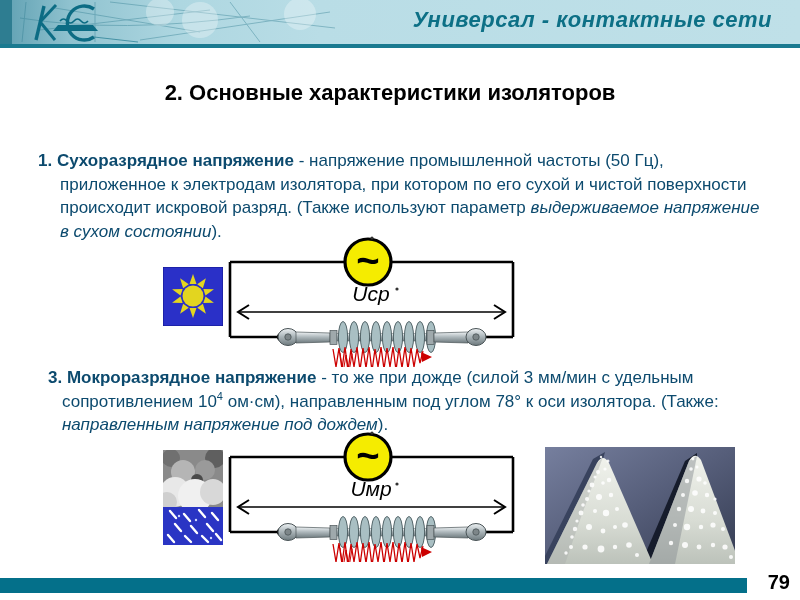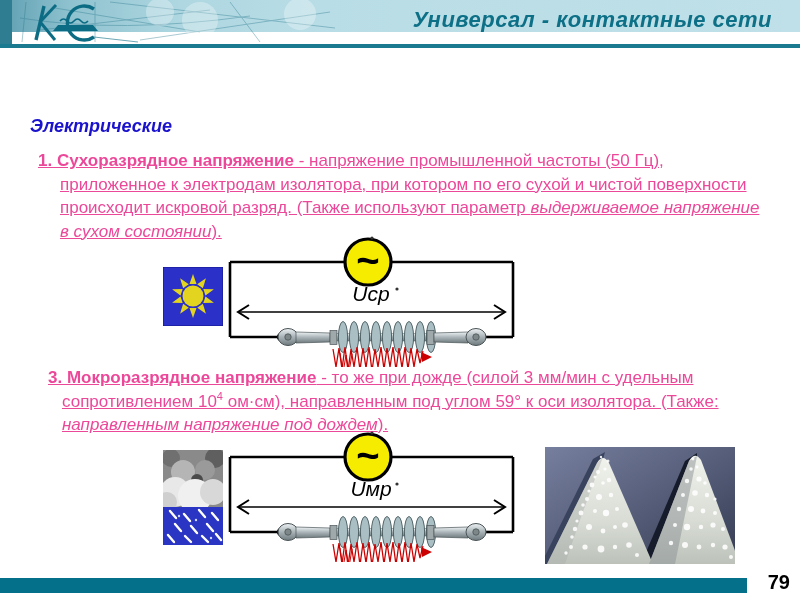--- a/index.html
+++ b/index.html
@@ -2,42 +2,42 @@
 <html><head>
 <meta charset="utf-8">
 <style>
   html,body{margin:0;padding:0;background:#888;}
   #page{
     position:relative;width:800px;height:600px;background:#ffffff;
     font-family:"Liberation Sans",sans-serif;overflow:hidden;margin:0 auto;
   }
   
   .header{
-    position:absolute;left:0;top:0;width:800px;height:32px;
+    position:absolute;left:0;top:0;width:800px;height:44px;
     background:linear-gradient(90deg,#5e9fb1 0px,#8fc2cf 70px,#aed7e1 180px,#b9dde6 320px,#bfe0e8 100%);
   }
   .header-art{position:absolute;left:0;top:0;}
   .header-title{
     position:absolute;right:28px;top:7px;
     font-size:22px;font-weight:bold;font-style:italic;color:#0d7086;
     letter-spacing:0.5px;
   }
   .divider{position:absolute;left:0;top:44px;width:800px;height:4px;background:#1a7a90;}
   
   .slide-title{
     position:absolute;left:0;right:20px;top:80px;text-align:center;
     font-size:22px;font-weight:bold;color:#000;
   }
   .section-label{
     position:absolute;left:30px;top:116px;
     font-size:18px;font-weight:bold;font-style:italic;color:#1a12cc;
   }
   
   .para{
-    position:absolute;color:#ec4899;font-size:17px;line-height:23.5px;text-decoration:underline;
+    position:absolute;color:#0c4a6e;font-size:17px;line-height:23.5px;
   }
   .para-dry{left:38px;top:149px;width:706px;padding-left:22px;text-indent:-22px;}
   .para-wet{left:48px;top:366px;width:706px;padding-left:14px;text-indent:-14px;}
   .para b{font-weight:bold;}
   .para i{font-style:italic;}
   sup{font-size:11px;vertical-align:super;line-height:0;}
   
   .weather{position:absolute;display:block;}
   .sun-icon{left:163px;top:267px;}
   .rain-icon{left:163px;top:450px;}
@@ -128,21 +128,21 @@
         <path d="M94 9 A17 17 0 1 0 94 37" stroke-width="3.4"></path>
         <path d="M60 21 q3.5 -4 7 0 t7 0 t7 0 t7 0" stroke-width="1.6"></path>
         <polygon points="58,25 93,25 98,31 53,31" fill="#0c6c84" stroke="none"></polygon>
         <line x1="94" y1="37" x2="138" y2="42" stroke-width="1" opacity="0.6"></line>
       </g>
     </svg>
     <div class="header-title">Универсал - контактные сети</div>
   </div>
   <div class="divider"></div>
 
-  <div class="section-label">Электрические</div>
+  <div class="slide-title">2. Основные характеристики изоляторов</div>
 
   <div class="para para-dry">
     <b>1. Сухоразрядное напряжение</b><span> - напряжение промышленной частоты (50 Гц), приложенное к электродам изолятора, при котором по его сухой и чистой поверхности происходит искровой разряд. (Также используют параметр </span><i>выдерживаемое напряжение в сухом состоянии</i><span>).</span>
   </div>
 
   <svg class="weather sun-icon" width="60" height="59" viewBox="0 0 60 59">
     <rect x="0" y="0" width="60" height="59" fill="#2a30c8" stroke="#10148a" stroke-width="1"></rect>
     <g fill="#e3d51f">
       <g>
         <polygon points="30,7 26.5,17 33.5,17"></polygon>
@@ -173,21 +173,21 @@
     <line class="arrow-line" x1="14" y1="77" x2="279" y2="77"></line>
     <polyline class="chev" points="24,70 13,77 24,84"></polyline>
     <polyline class="chev" points="269,70 280,77 269,84"></polyline>
     <text class="ulabel" x="146" y="66">Uср</text>
     <circle cx="56" cy="102" r="4" fill="#000"></circle>
     <circle cx="257" cy="102" r="4" fill="#000"></circle>
     <use href="#insulator" x="51" y="82"></use>
   </svg>
 
   <div class="para para-wet">
-    <b>3. Мокроразрядное напряжение</b><span> - то же при дожде (силой 3 мм/мин с удельным сопротивлением 10</span><sup>4</sup><span> ом·см), направленным под углом 59° к оси изолятора. (Также: </span><i>направленным напряжение под дождем</i><span>).</span>
+    <b>3. Мокроразрядное напряжение</b><span> - то же при дожде (силой 3 мм/мин с удельным сопротивлением 10</span><sup>4</sup><span> ом·см), направленным под углом 78° к оси изолятора. (Также: </span><i>направленным напряжение под дождем</i><span>).</span>
   </div>
 
   <svg class="weather rain-icon" width="60" height="95" viewBox="0 0 60 95">
     <rect x="0" y="0" width="60" height="57" fill="#8a8a8a"></rect>
     <circle cx="8" cy="8" r="9" fill="#707070"></circle>
     <circle cx="52" cy="8" r="10" fill="#5f5f5f"></circle>
     <circle cx="20" cy="22" r="12" fill="#b5b5b5"></circle>
     <circle cx="42" cy="20" r="10" fill="#9a9a9a"></circle>
     <circle cx="34" cy="30" r="6" fill="#4a4a4a"></circle>
     <circle cx="12" cy="42" r="15" fill="#e8e8e8"></circle>

